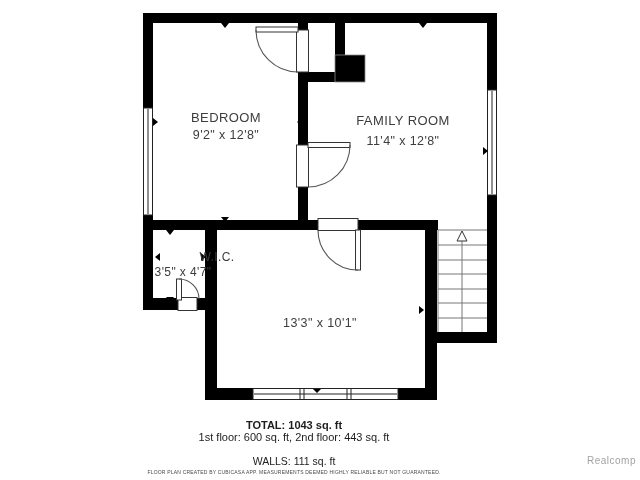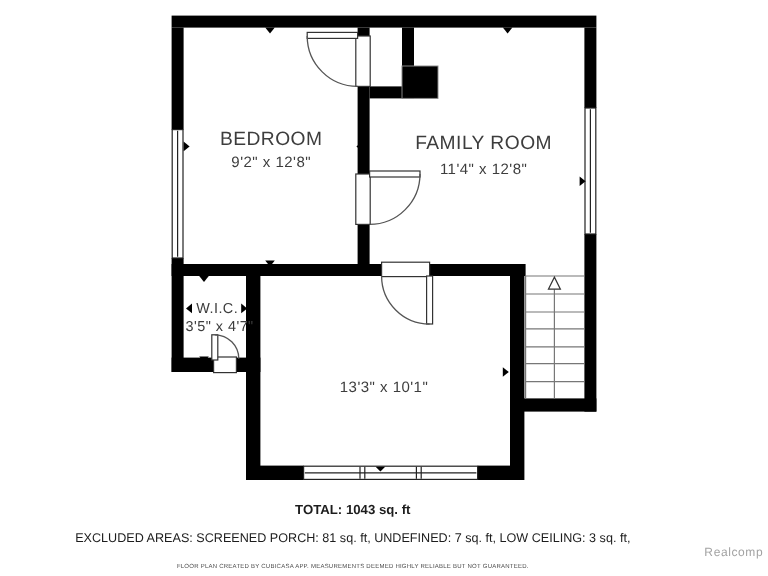--- a/index.html
+++ b/index.html
@@ -5,23 +5,23 @@
   html,body{margin:0;padding:0;background:#fff;}
   #canvas{
     position:relative;width:640px;height:480px;background:#ffffff;overflow:hidden;
     font-family:"Liberation Sans", sans-serif;
   }
   #planSvg{position:absolute;left:0;top:0;}
   .room-label,.room-dims{
     position:absolute;transform:translate(-50%,-50%);
     color:#3d3d3d;white-space:nowrap;letter-spacing:0.4px;
   }
-  .room-label{font-size:16px;}
+  .room-label{font-size:13px;}
   .room-dims{font-size:12.5px;}
-  .small-label{font-size:12px;}
+  .small-label{font-size:12px;margin-left:36px;}
   .small-dims{font-size:12px;}
   .footer-line{
     position:absolute;left:0;width:588px;text-align:center;
     color:#1d1d1d;font-size:11px;white-space:nowrap;
   }
   .footer-total{top:419px;font-weight:bold;}
   .footer-floors{top:431px;}
   .footer-excluded{top:443px;font-size:10.5px;}
   .footer-walls{top:454.5px;font-size:10.5px;}
   .footer-disclaimer{top:469px;font-size:5px;color:#4a4a4a;letter-spacing:0.2px;}
@@ -152,17 +152,18 @@
 
   <div class="room-label" style="left:403px;top:120px">FAMILY ROOM</div>
   <div class="room-dims" style="left:403px;top:141px">11'4" x 12'8"</div>
 
   <div class="room-label small-label" style="left:181px;top:257px">W.I.C.</div>
   <div class="room-dims small-dims" style="left:183px;top:272px">3'5" x 4'7"</div>
 
   <div class="room-dims" style="left:320px;top:323px">13'3" x 10'1"</div>
 
   <div class="footer-line footer-total">TOTAL: 1043 sq. ft</div>
-  <div class="footer-line footer-excluded">EXCLUDED AREAS: SCREENED PORCH: 81 sq. ft, UNDEFINED: 7 sq. ft, LOW CEILING: 3 sq. ft,</div>
+  <div class="footer-line footer-floors">1st floor: 600 sq. ft, 2nd floor: 443 sq. ft</div>
+  <div class="footer-line footer-walls">WALLS: 111 sq. ft</div>
   <div class="footer-line footer-disclaimer">FLOOR PLAN CREATED BY CUBICASA APP. MEASUREMENTS DEEMED HIGHLY RELIABLE BUT NOT GUARANTEED.</div>
 
   <div class="watermark">Realcomp</div>
 </div>
 
 </body></html>

